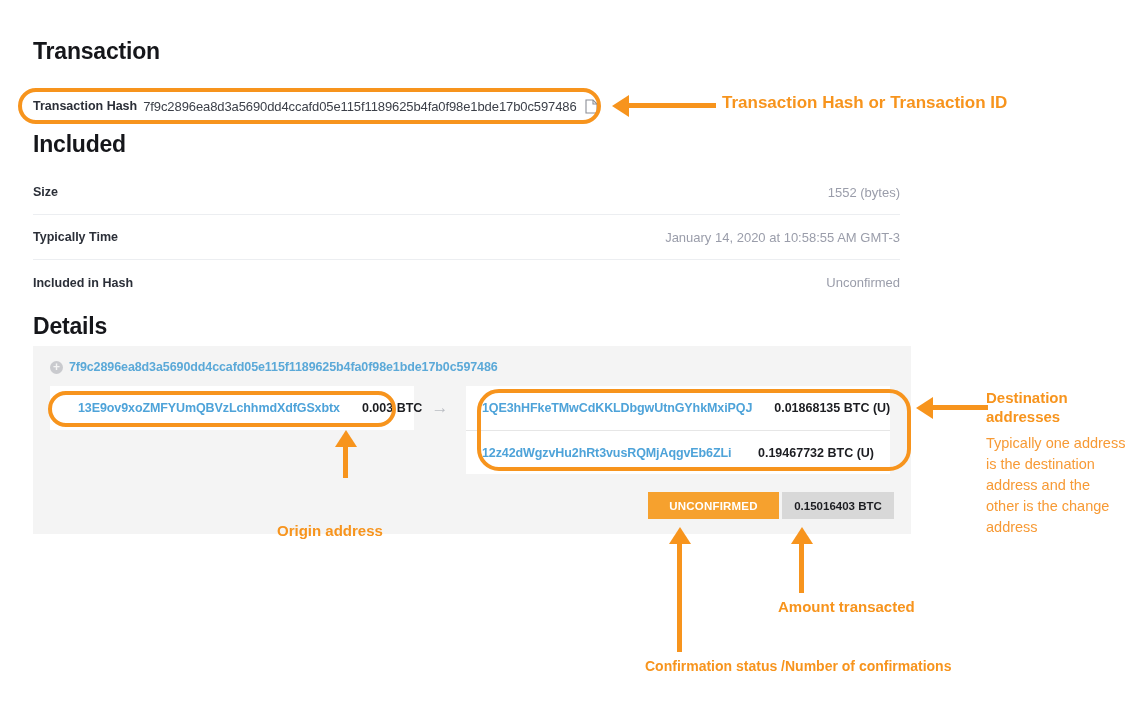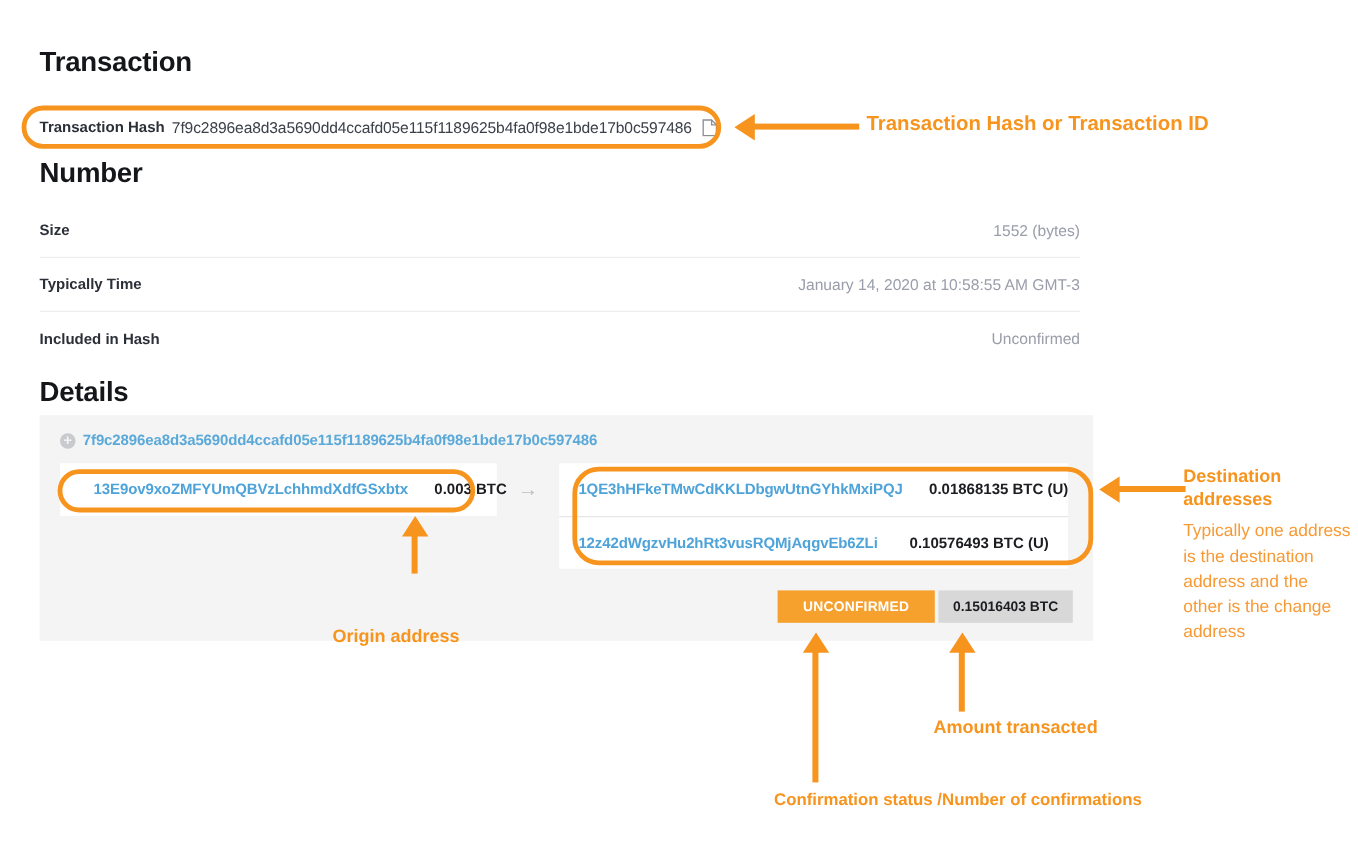--- a/index.html
+++ b/index.html
@@ -252,21 +252,21 @@
     <span id="hash-label">Transaction Hash</span>
     <span id="hash-value">7f9c2896ea8d3a5690dd4ccafd05e115f1189625b4fa0f98e1bde17b0c597486</span>
     <span id="copy-icon">
       <svg width="13" height="15" viewBox="0 0 13 15" aria-hidden="true">
         <path d="M1 1 h7 l4 4 v9 h-11 z" fill="#ffffff" stroke="#8b8e96" stroke-width="1.1"></path>
         <path d="M8 1 v4 h4" fill="none" stroke="#8b8e96" stroke-width="1.1"></path>
       </svg>
     </span>
   </div>
 
-  <div class="h-title" id="title-summary">Number</div>
+  <div class="h-title" id="title-summary">Included</div>
 
   <div id="summary-table">
     <div class="sum-row">
       <span class="sum-key">Size</span>
       <span class="sum-val">1552 (bytes)</span>
     </div>
     <div class="sum-row">
       <span class="sum-key">Typically Time</span>
       <span class="sum-val">January 14, 2020 at 10:58:55 AM GMT-3</span>
     </div>
@@ -296,21 +296,21 @@
 
       <div id="mid-arrow">→</div>
 
       <div class="io-box" id="outputs-box">
         <div class="io-row">
           <span class="io-addr">1QE3hHFkeTMwCdKKLDbgwUtnGYhkMxiPQJ</span>
           <span class="io-amt">0.01868135 BTC (U)</span>
         </div>
         <div class="io-row">
           <span class="io-addr">12z42dWgzvHu2hRt3vusRQMjAqgvEb6ZLi</span>
-          <span class="io-amt">0.10576493 BTC (U)</span>
+          <span class="io-amt">0.19467732 BTC (U)</span>
         </div>
       </div>
 
     </div>
 
     <div id="badges-row">
       <div class="badge" id="badge-status">UNCONFIRMED</div>
       <div class="badge" id="badge-amount">0.15016403 BTC</div>
     </div>
 

